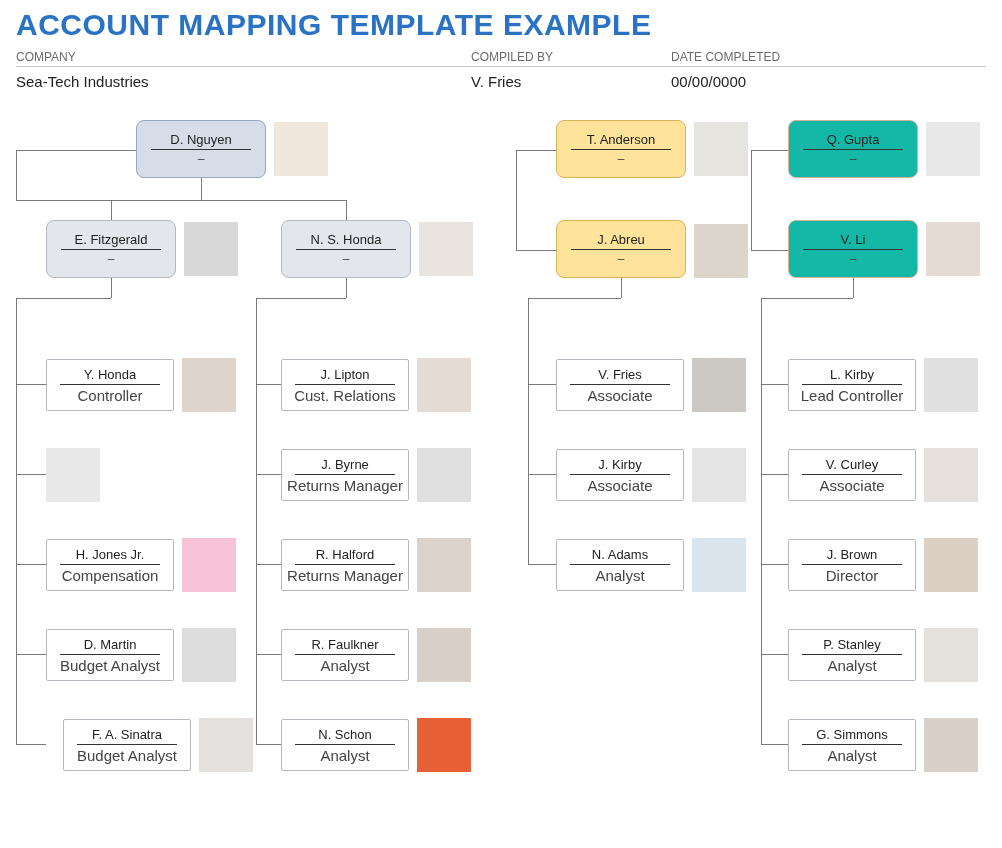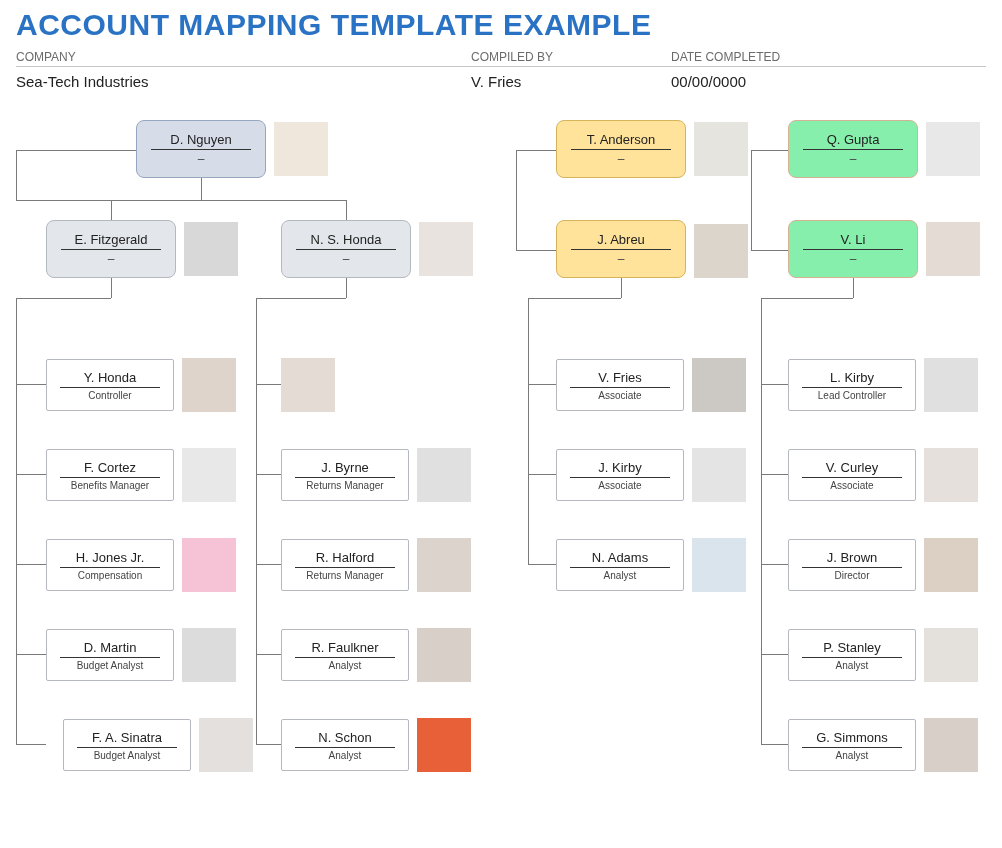--- a/index.html
+++ b/index.html
@@ -58,35 +58,35 @@
     display: flex;
     flex-direction: column;
     align-items: center;
     justify-content: center;
     padding: 4px 6px;
     font-size: 13px;
   }
   .box.group-a { background: #d6dde9; border-color: #97a7bf; } 
   .box.group-b { background: #e3e6eb; border-color: #b3b8c1; } 
   .box.group-c { background: #ffe39b; border-color: #d6b45c; } 
-  .box.group-d { background: #86efac; border-color: #d3b394; } 
+  .box.group-d { background: #14b8a6; border-color: #d3b394; } 
   .box.leaf    { background: #ffffff; border-color: #b5b9bf; border-radius: 2px; height: 52px; width: 128px; }
   .name {
     font-size: 13px;
     color: #222;
     padding-bottom: 2px;
     white-space: nowrap;
   }
   .divider {
     width: 100px;
     height: 0;
     border-top: 1px solid #333;
   }
   .subtitle {
-    font-size: 10px;
+    font-size: 15px;
     color: #444;
     padding-top: 2px;
     white-space: nowrap;
   }
   .dash { font-size: 12px; color: #444; padding-top:2px; }
 
   .photo {
     width: 54px;
     height: 54px;
     background: #ccc;
@@ -181,25 +181,20 @@
 
   <div class="card" style="left:30px; top:238px;">
     <div class="box leaf">
       <span class="name">Y. Honda</span>
       <div class="divider"></div>
       <span class="subtitle">Controller</span>
     </div>
     <div class="photo" style="background: rgb(222, 212, 204);"></div>
   </div>
   <div class="card" style="left:30px; top:328px;">
-    <div class="box leaf">
-        <span class="name">F. Cortez</span>
-        <div class="divider"></div>
-        <span class="subtitle">Benefits Manager</span>
-      </div>
     <div class="photo" style="background: rgb(232, 232, 232);"></div>
   </div>
   <div class="card" style="left:30px; top:418px;">
     <div class="box leaf">
         <span class="name">H. Jones Jr.</span>
         <div class="divider"></div>
         <span class="subtitle">Compensation</span>
       </div>
     <div class="photo" style="background: rgb(246, 195, 214);"></div>
   </div>
@@ -214,20 +209,25 @@
   <div class="card" style="left:47px; top:598px;">
     <div class="box leaf">
         <span class="name">F. A. Sinatra</span>
         <div class="divider"></div>
         <span class="subtitle">Budget Analyst</span>
       </div>
     <div class="photo" style="background: rgb(228, 224, 222);"></div>
   </div>
 
   <div class="card" style="left:265px; top:238px;">
+    <div class="box leaf">
+        <span class="name">J. Lipton</span>
+        <div class="divider"></div>
+        <span class="subtitle">Cust. Relations</span>
+      </div>
     <div class="photo" style="background: rgb(228, 220, 212);"></div>
   </div>
   <div class="card" style="left:265px; top:328px;">
     <div class="box leaf">
         <span class="name">J. Byrne</span>
         <div class="divider"></div>
         <span class="subtitle">Returns Manager</span>
       </div>
     <div class="photo" style="background: rgb(224, 224, 224);"></div>
   </div>

